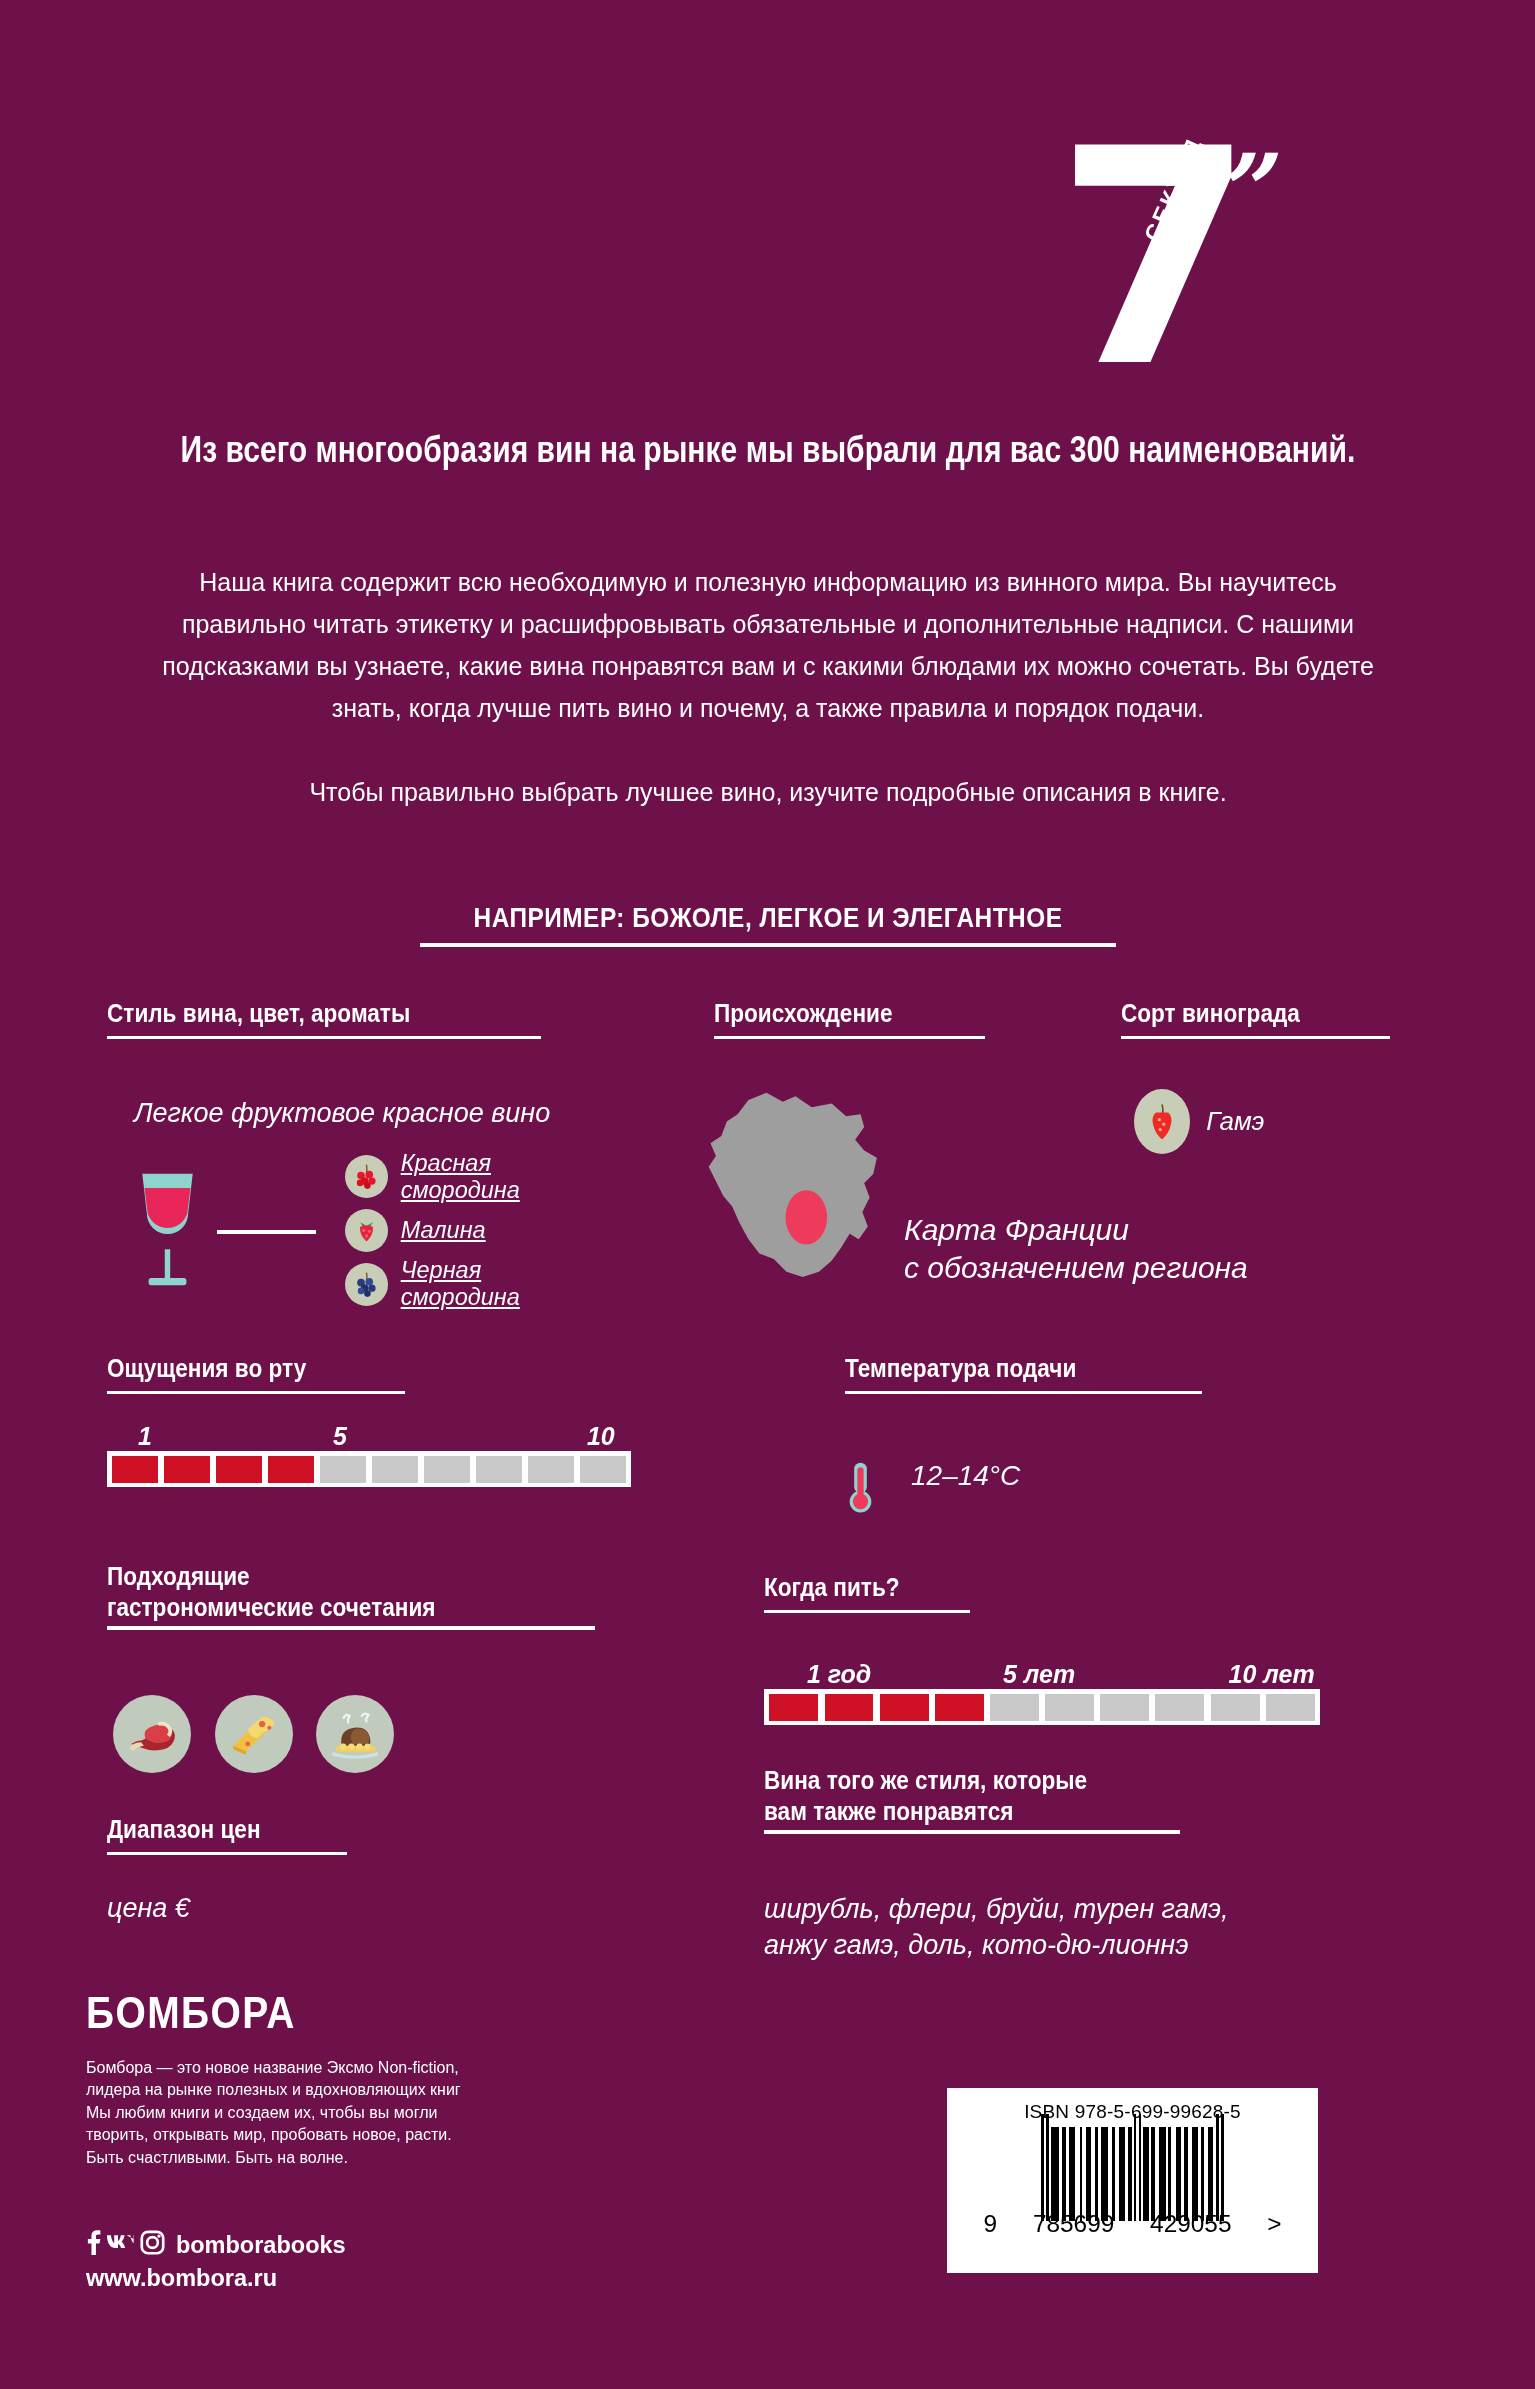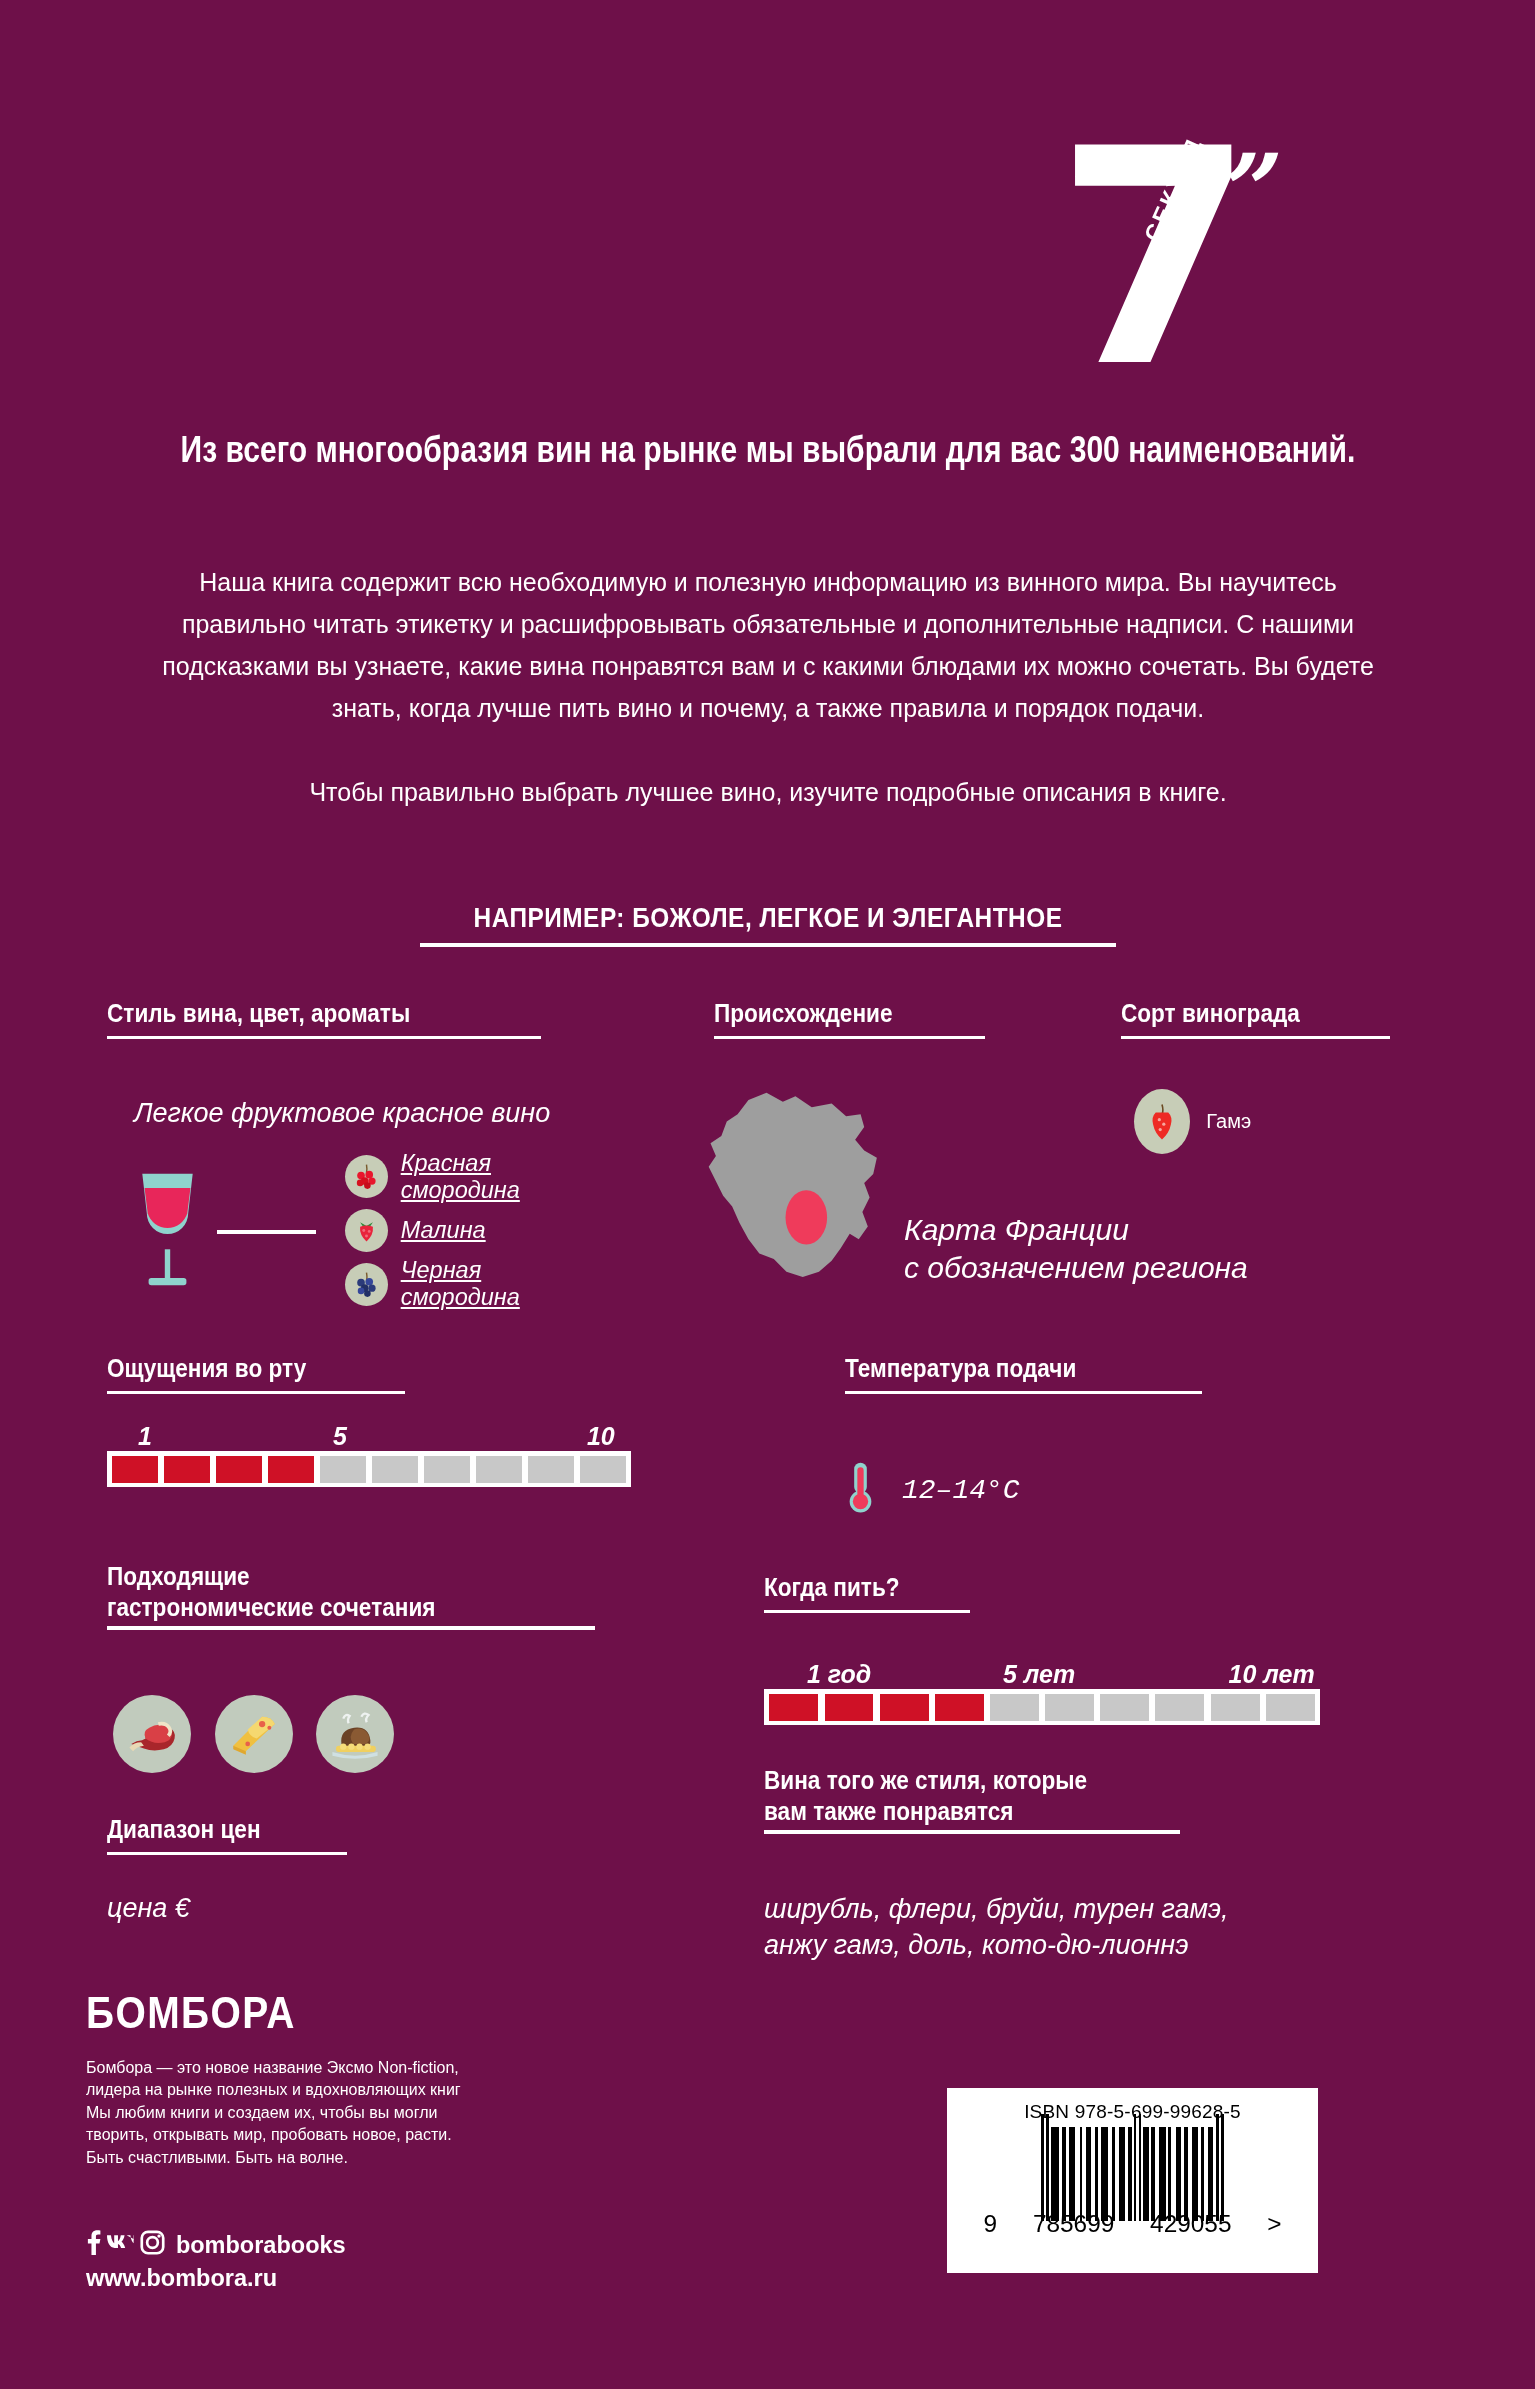--- a/index.html
+++ b/index.html
@@ -142,38 +142,38 @@
     position: absolute; left: 904px; top: 1211px;
     font-size: 30px; font-style: italic; line-height: 1.26; white-space: pre-line;
   }
 
   
   .grape-wrap { position: absolute; left: 1134px; top: 1089px; display: flex; align-items: center; gap: 16.3px; }
   .grape-icon {
     width: 56px; height: 65px; border-radius: 50%;
     background: #c7cdb7; display: flex; align-items: center; justify-content: center;
   }
-  .grape-label { font-size: 20px; }
+  .grape-label { font-size: 26px; font-style: italic; }
 
   
   .scale-ticks { position: relative; height: 33px; }
   .scale-ticks span {
     position: absolute; bottom: 0;
     font-size: 25px; font-weight: bold; font-style: italic;
   }
   .scale-bar {
     background: #ffffff; padding: 4.5px 5.4px;
     display: flex; gap: 6.3px; align-items: center;
   }
   .scale-cell { flex: 1 1 0; height: 27px; }
   .scale-cell.on { background: #cf1126; }
   .scale-cell.off { background: #c8c8c8; }
 
   
-  .temp-row { position: absolute; left: 845px; top: 1460px; display: flex; align-items: center; gap: 26px; font-family: Liberation Mono, monospace; }
+  .temp-row { position: absolute; left: 845px; top: 1460px; display: flex; gap: 35px; }
   .temp-val { font-size: 28px; font-style: italic; }
 
   
   .food-row { position: absolute; left: 113px; top: 1695px; display: flex; gap: 23.5px; }
   .food-icon {
     width: 78px; height: 78px; border-radius: 50%;
     background: #c1cbbd; display: flex; align-items: center; justify-content: center;
   }
 
   

